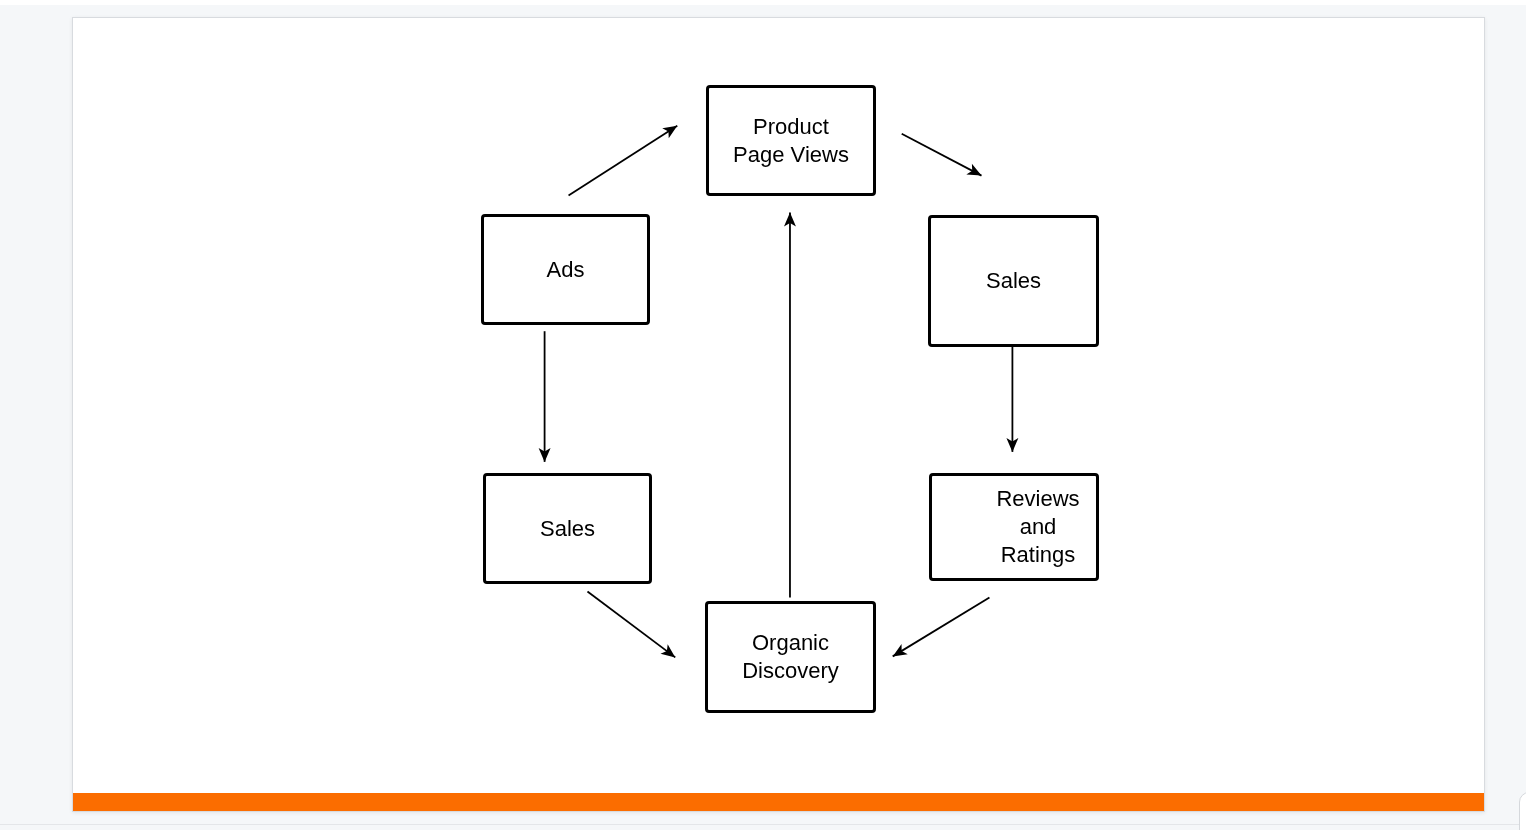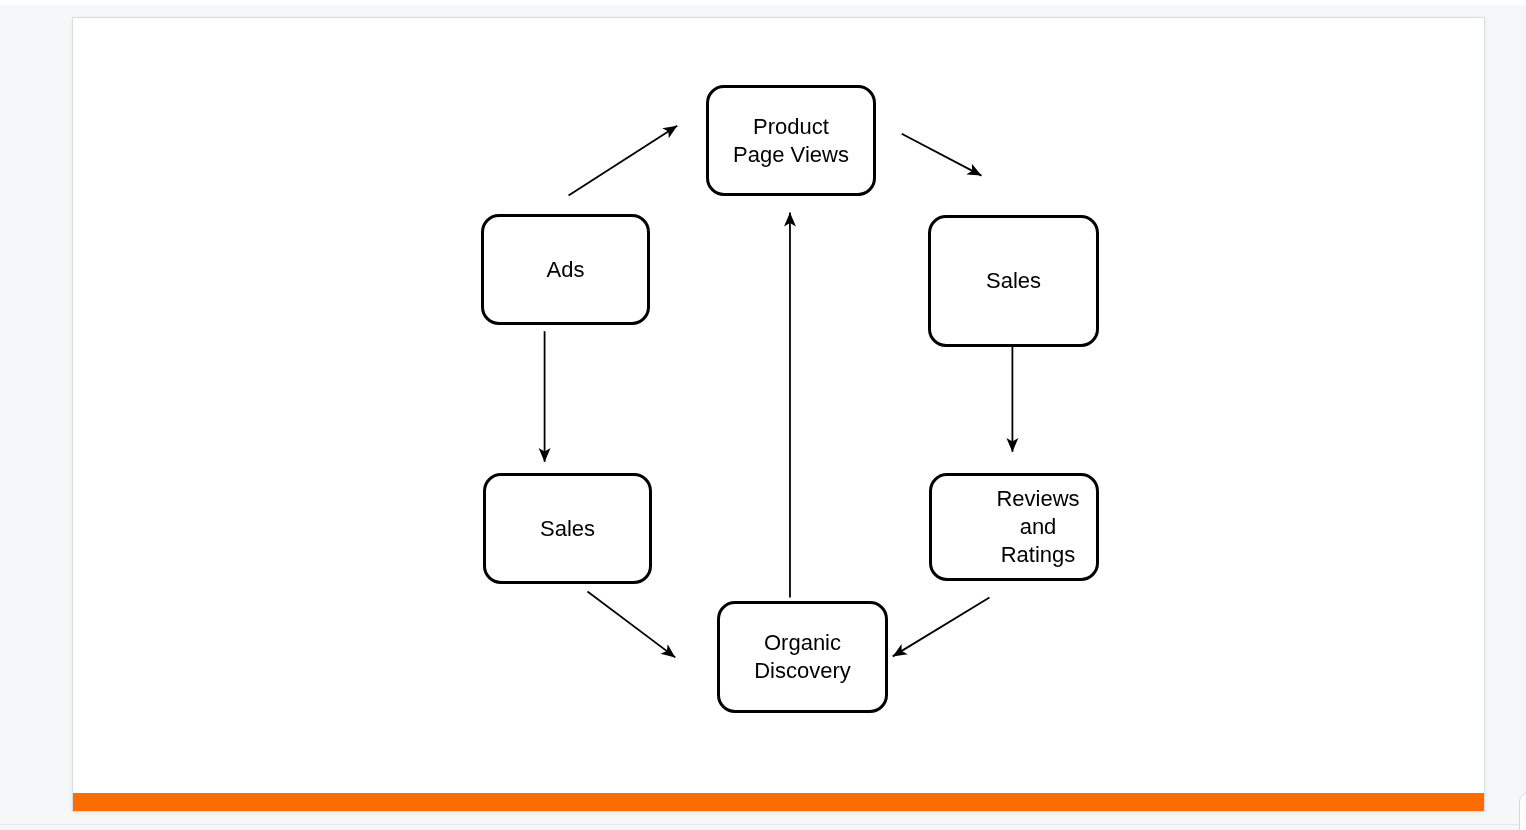--- a/index.html
+++ b/index.html
@@ -28,21 +28,21 @@
   .edge-layer {
     position: absolute; left: 0; top: 0; width: 100%; height: 100%;
     pointer-events: none;
   }
   .edge-layer line { pointer-events: stroke; }
   .node-layer { position: absolute; left: 0; top: 0; width: 100%; height: 100%; }
   .node {
     position: absolute;
     background: #ffffff;
     border: 3.5px solid #000000;
-    border-radius: 18px;
+    border-radius: 4px;
     display: flex; align-items: center; justify-content: center;
     text-align: center;
     font-size: 22px; line-height: 28px; color: #000000;
     cursor: default;
   }
   .edge { stroke: #000000; stroke-width: 1.8; }
   .bottom-line {
     position: absolute; left: 0; right: 0; top: 824px; height: 1px;
     background: #e4e6e9;
   }
@@ -84,21 +84,21 @@
       </div>
       <div class="node" style="left: 855px; top: 197px; width: 171px; height: 132px; border-color: rgb(0, 0, 0); background: rgb(255, 255, 255); color: rgb(0, 0, 0);">
         <div>Sales</div>
       </div>
       <div class="node" style="left: 410px; top: 455px; width: 169px; height: 111px; border-color: rgb(0, 0, 0); background: rgb(255, 255, 255); color: rgb(0, 0, 0);">
         <div>Sales</div>
       </div>
       <div class="node" style="left: 856px; top: 455px; width: 170px; height: 108px; border-color: rgb(0, 0, 0); background: rgb(255, 255, 255); color: rgb(0, 0, 0); padding-left: 48px;">
         <div>Reviews<br>and Ratings</div>
       </div>
-      <div class="node" style="left: 632px; top: 583px; width: 171px; height: 112px; border-color: rgb(0, 0, 0); background: rgb(255, 255, 255); color: rgb(0, 0, 0); margin-left: 12px;">
+      <div class="node" style="left: 632px; top: 583px; width: 171px; height: 112px; border-color: rgb(0, 0, 0); background: rgb(255, 255, 255); color: rgb(0, 0, 0);">
         <div>Organic<br>Discovery</div>
       </div>
     </div>
 
   <div class="accent-bar" style="background: rgb(251, 109, 0);"></div>
 </div>
 
 <div class="bottom-line"></div>
 <div class="corner-widget"></div>
 

